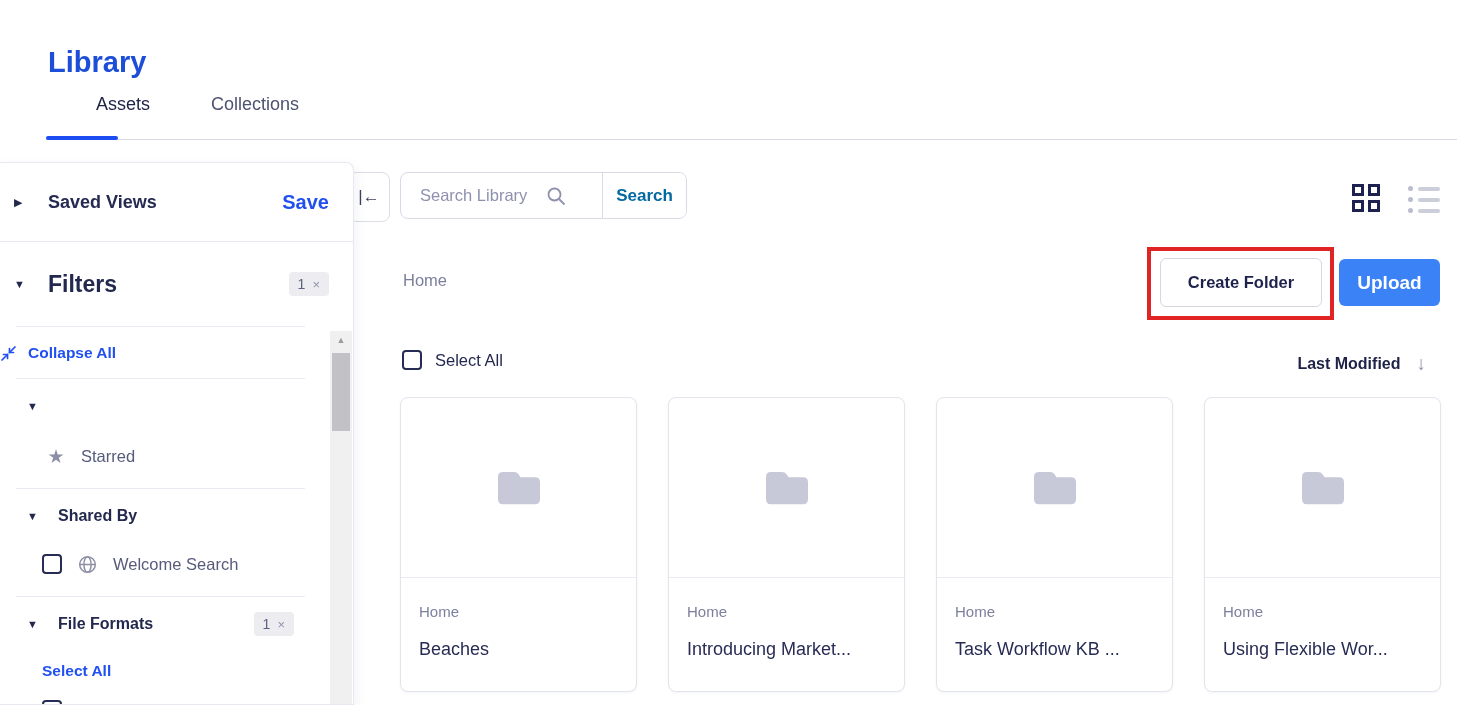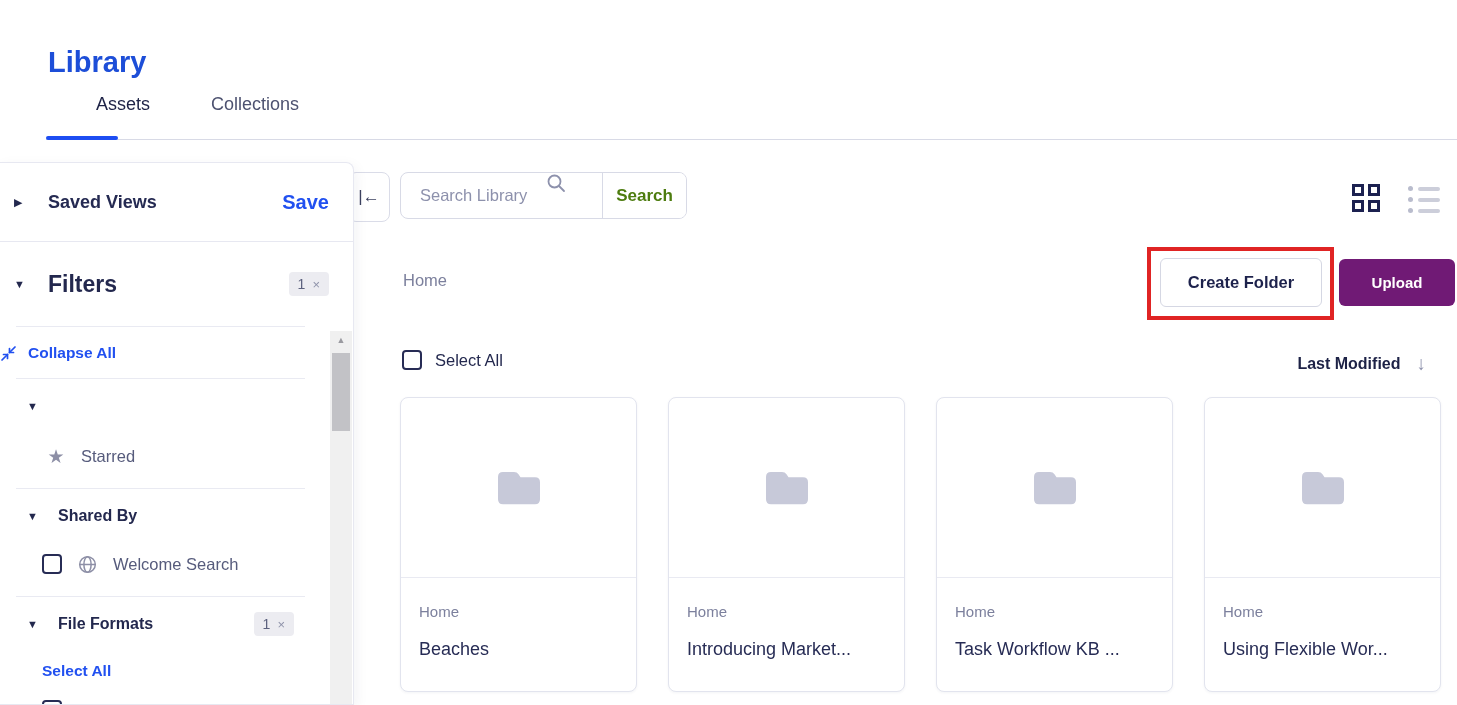--- a/index.html
+++ b/index.html
@@ -11,39 +11,39 @@
   .page-title { position:absolute; left:48px; top:26px; font-size:29px; font-weight:700; color:#1d4ed8;margin-top:20px; }
   .tab { position:absolute; top:94px; font-size:18px; cursor:pointer;margin-left:48px; }
   .tab-assets { left:48px; color:#1d2246; font-weight:500; }
   .tab-collections { left:163px; color:#4d5270; }
   .tab-underline { position:absolute; left:46px; top:136px; width:72px; height:4px; background:#1d4df2; border-radius:2px; z-index:2; }
   .tab-divider { position:absolute; left:46px; top:139px; width:1411px; height:1px; background:#d8dae6; }
 
   
   .collapse-btn { position:absolute; left:348px; top:172px; width:42px; height:50px; border:1px solid #dadce8; border-radius:8px; background:#fff; z-index:1; display:flex; align-items:center; justify-content:center; font-size:17px; color:#3c415f; cursor:pointer; }
   .search-group { position:absolute; left:400px; top:172px; width:287px; height:47px; border:1px solid #d8dae6; border-radius:8px; background:#fff; display:flex; z-index:2; overflow:hidden; }
-  .search-field { flex:1; display:flex; padding:0 12px 0 19px; border-right:1px solid #d8dae6; }
+  .search-field { flex:1; display:flex; align-items:center; padding:0 12px 0 19px; border-right:1px solid #d8dae6; }
   .search-field input { border:none; outline:none; width:118px; font-size:16.5px; font-family:"Liberation Sans", sans-serif; color:#1d2246; background:transparent; }
   .search-field input::placeholder { color:#8d91ac; }
-  .search-btn { width:83px; background:#fff; border:none; font-family:"Liberation Sans", sans-serif; font-size:17px; font-weight:700; color:#4d7c0f; cursor:pointer; }
+  .search-btn { width:83px; background:#fff; border:none; font-family:"Liberation Sans", sans-serif; font-size:17px; font-weight:700; color:#0369a1; cursor:pointer; }
   .magnifier { margin-left:8px; flex:0 0 auto; }
 
   .view-toggle { position:absolute; top:184px; display:flex; gap:28px; }
   .grid-icon { display:grid; grid-template-columns:12px 12px; grid-template-rows:12px 12px; gap:4px; cursor:pointer; }
   .grid-icon span { border:3px solid #1c2150; background:#fff; }
   .list-icon { display:flex; flex-direction:column; gap:6px; cursor:pointer; padding-top:2px; }
   .list-icon .row { display:flex; align-items:center; gap:5px; }
   .list-icon .dot { width:5px; height:5px; border-radius:50%; background:#b9bccd; }
   .list-icon .line { width:22px; height:4px; border-radius:2px; background:#ccced e; background:#ccceda; }
 
   
   .breadcrumb { position:absolute; left:403px; top:271px; font-size:16.5px; font-weight:500; color:#7c809d; }
   .annotation-box { position:absolute; left:1147px; top:247px; width:187px; height:73px; border:4px solid #e02424; z-index:4; pointer-events:none; }
   .btn-create { position:absolute; left:1160px; top:258px; width:162px; height:49px; background:#fff; border:1px solid #d5d7e3; border-radius:6px; font-family:"Liberation Sans", sans-serif; font-size:16.5px; font-weight:700; color:#1d224c; cursor:pointer; z-index:5; }
-  .btn-upload { position:absolute; left:1339px; top:259px; width:116px; height:47px; background:#701a75; border:none; border-radius:6px; font-family:"Liberation Sans", sans-serif; font-size:15px; font-weight:700; color:#fff; cursor:pointer; z-index:3; }
+  .btn-upload { position:absolute; left:1339px; top:259px; width:101px; height:47px; background:#3b82f6; border:none; border-radius:6px; font-family:"Liberation Sans", sans-serif; font-size:19px; font-weight:700; color:#fff; cursor:pointer; z-index:3; }
 
   .select-all-row { position:absolute; left:402px; top:350px; display:flex; align-items:center; gap:13px; cursor:pointer; }
   .checkbox { width:20px; height:20px; border:2px solid #272c55; border-radius:4px; background:#fff; }
   .select-all-label { font-size:16.5px; color:#23284e; }
 
   .sort-row { position:absolute; top:353px; right:31px; display:flex; align-items:center; gap:16px; cursor:pointer; }
   .sort-label { font-size:16px; font-weight:700; color:#1d2246; }
   .sort-arrow { font-size:19px; color:#8d91ac; }
 
   

